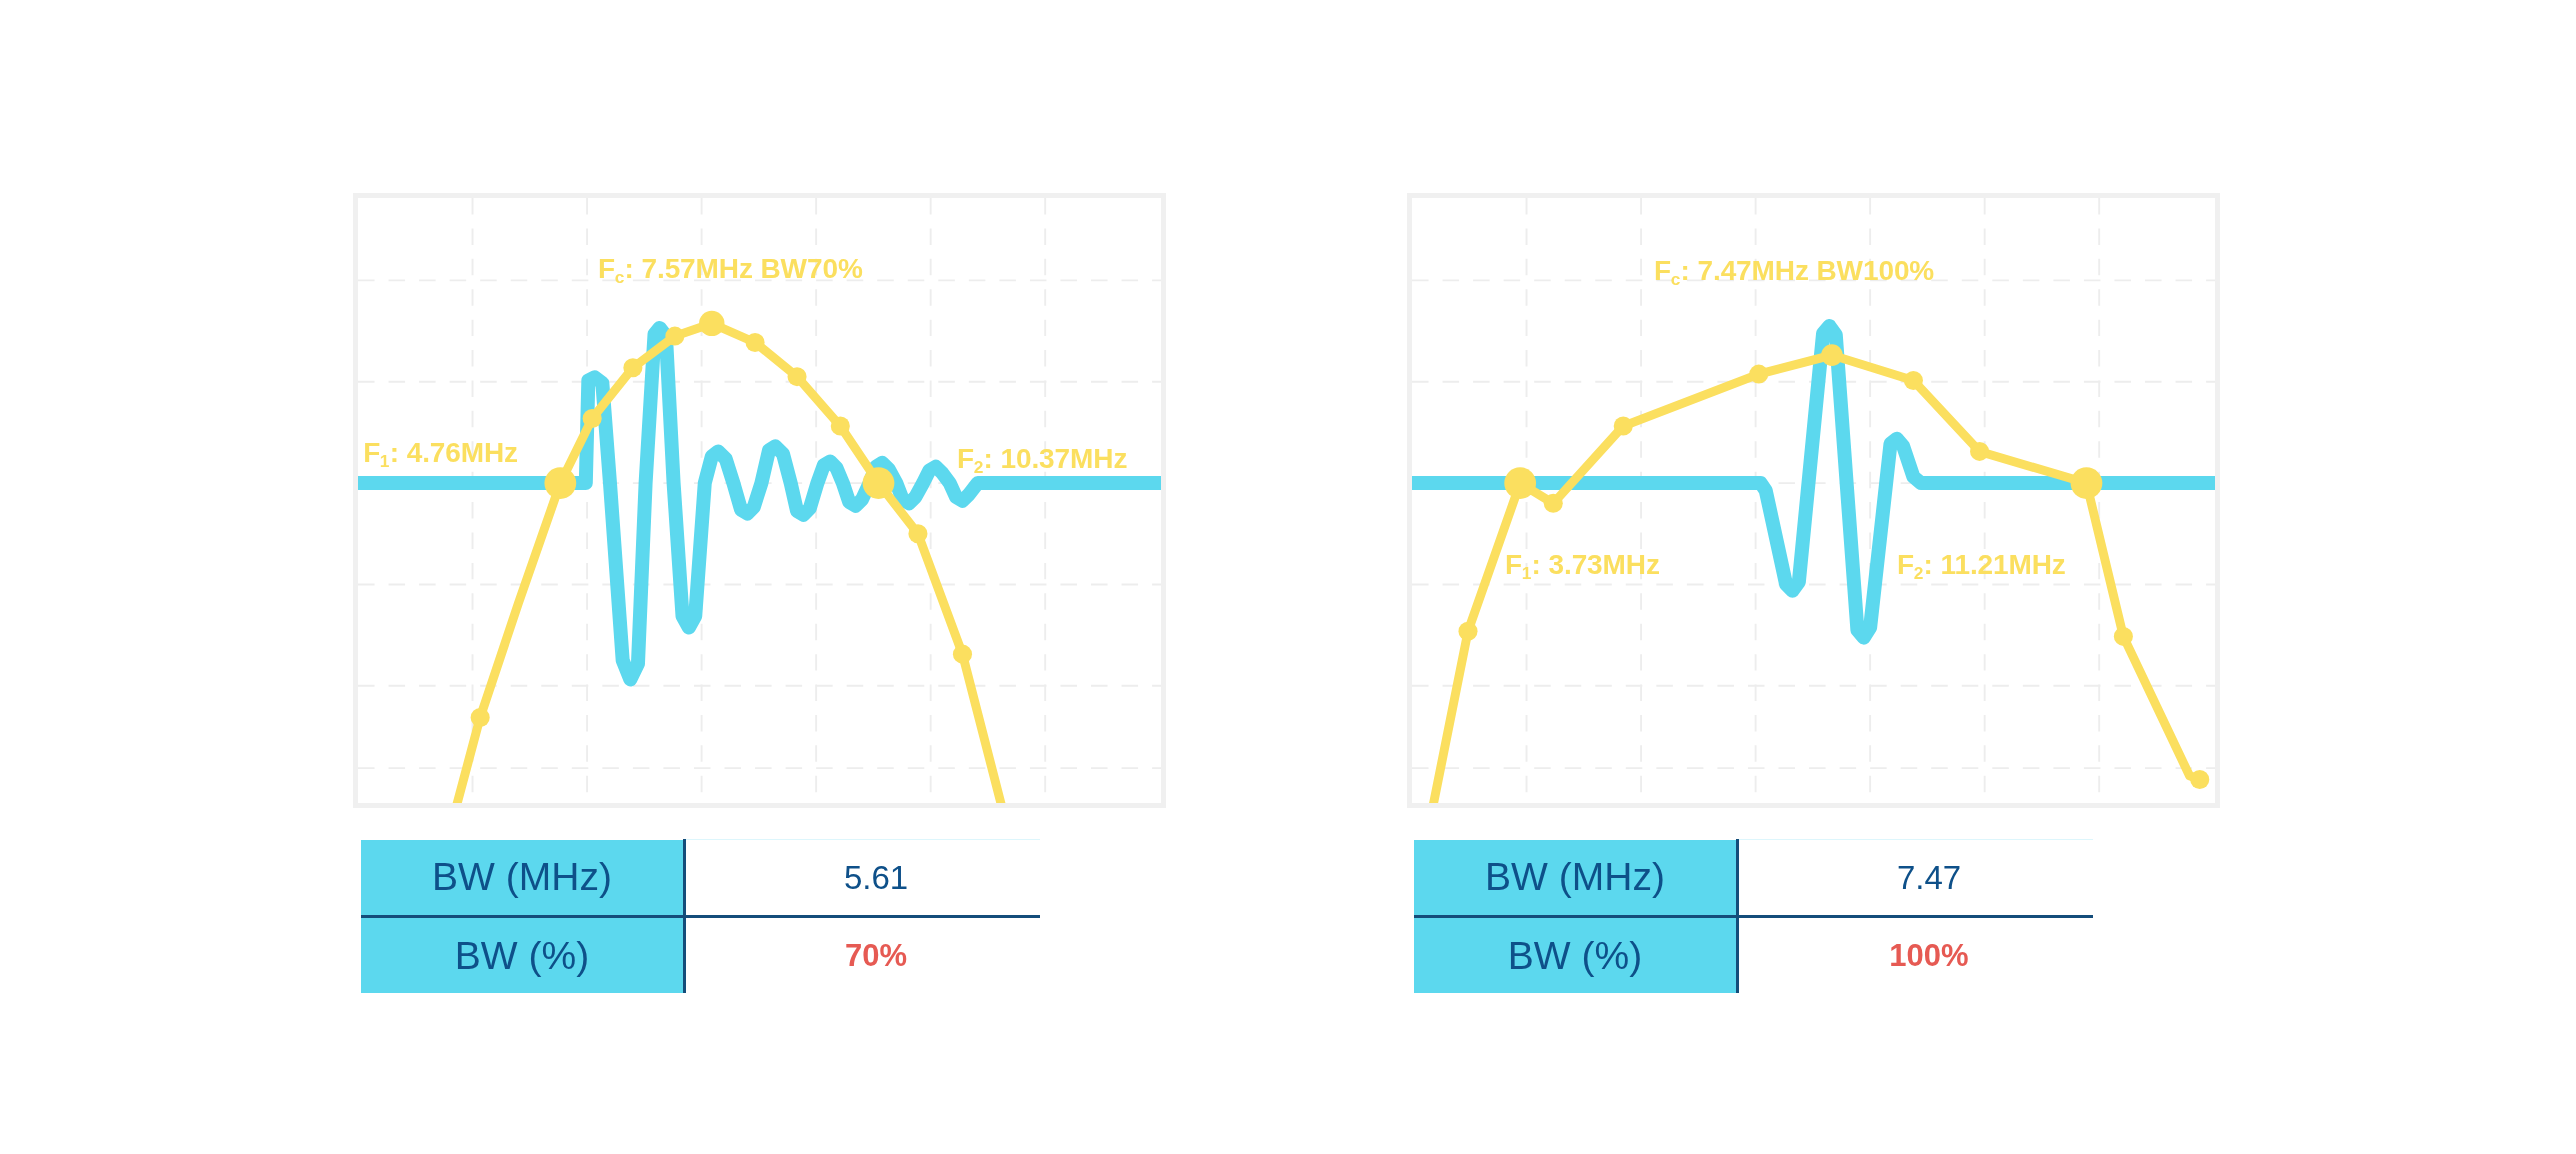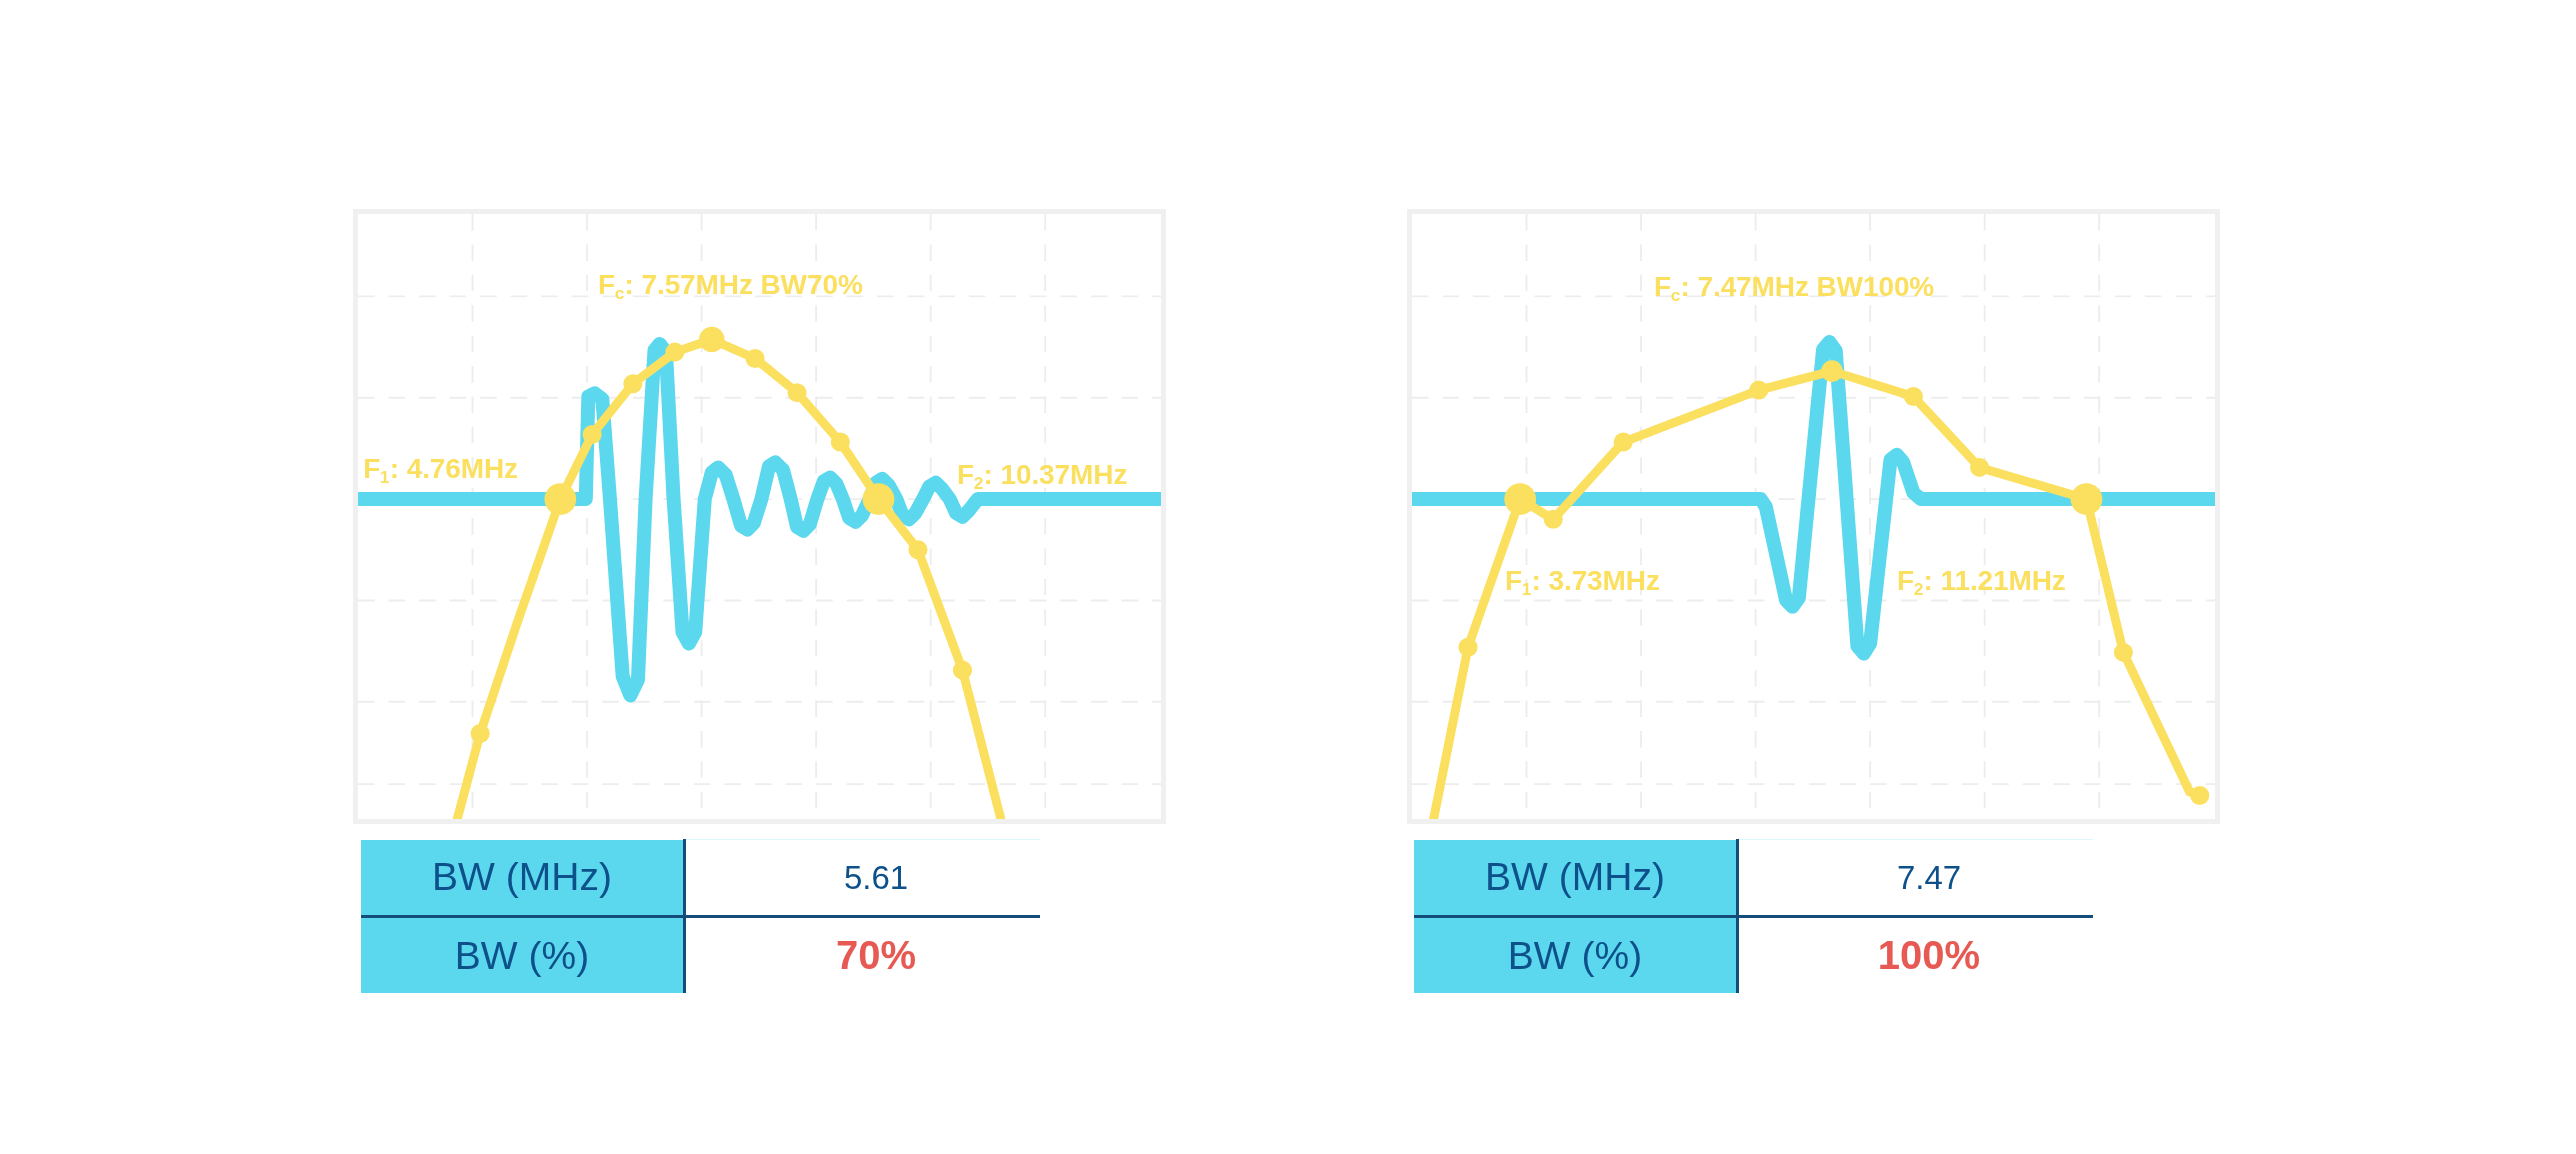--- a/index.html
+++ b/index.html
@@ -19,21 +19,21 @@
   #stage {
     position: absolute;
     left: 0; top: 0;
     width: 2576px;
     height: 1154px;
     background: #ffffff;
   }
 
   .panel {
     position: absolute;
-    top: 209px;
+    top: 193px;
   }
   #panel-left  { left: 353px;  }
   #panel-right { left: 1407px; }
 
   
   .plot-frame {
     position: relative;
     width: 813px;
     height: 615px;
     background: #ffffff;
@@ -113,21 +113,21 @@
   .bw-table tr.row-mhz .col-label,
   .bw-table tr.row-mhz .col-value {
     border-bottom: 3.9px solid #144d7a;
   }
   .bw-table tr.row-mhz .col-value {
     border-top: 1.9px solid #ddf6fc;
   }
   .bw-table .pct-value {
     color: #e65a53;
     font-weight: bold;
-    font-size: 40px;
+    font-size: 31px;
   }
 </style>
 </head>
 <body>
 
 <div id="stage">
 
   <div class="panel" id="panel-left">
 
     <div class="plot-frame">

